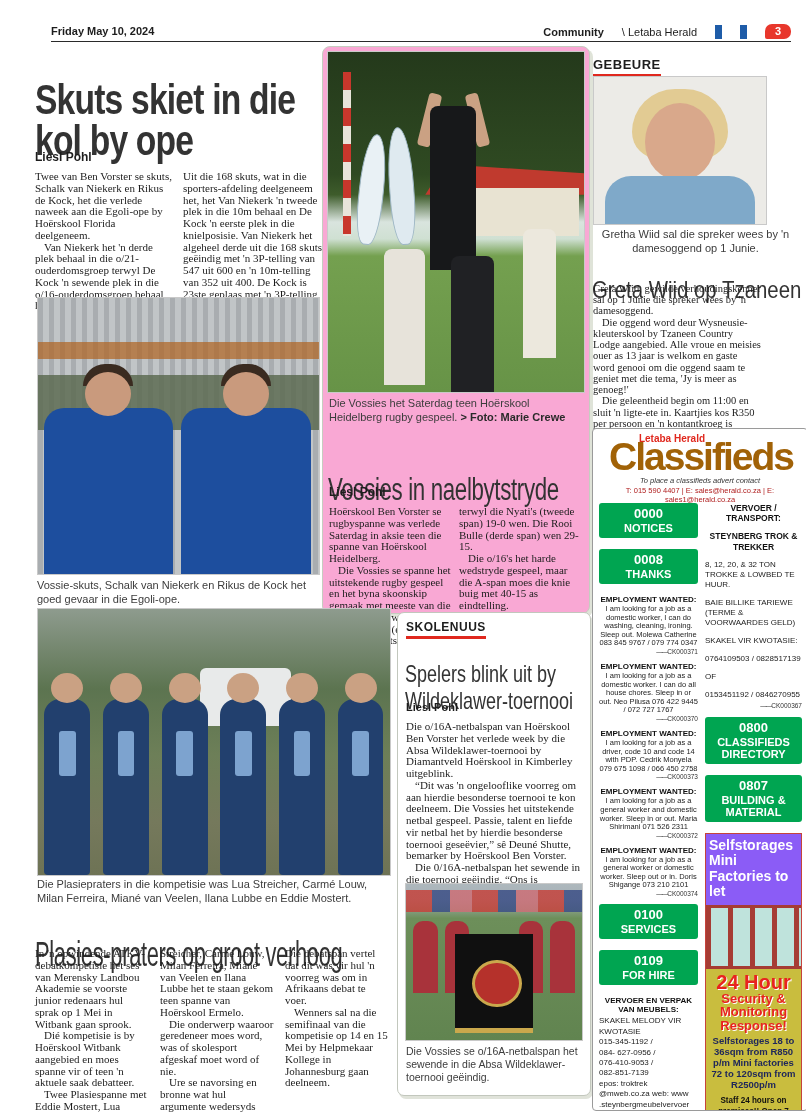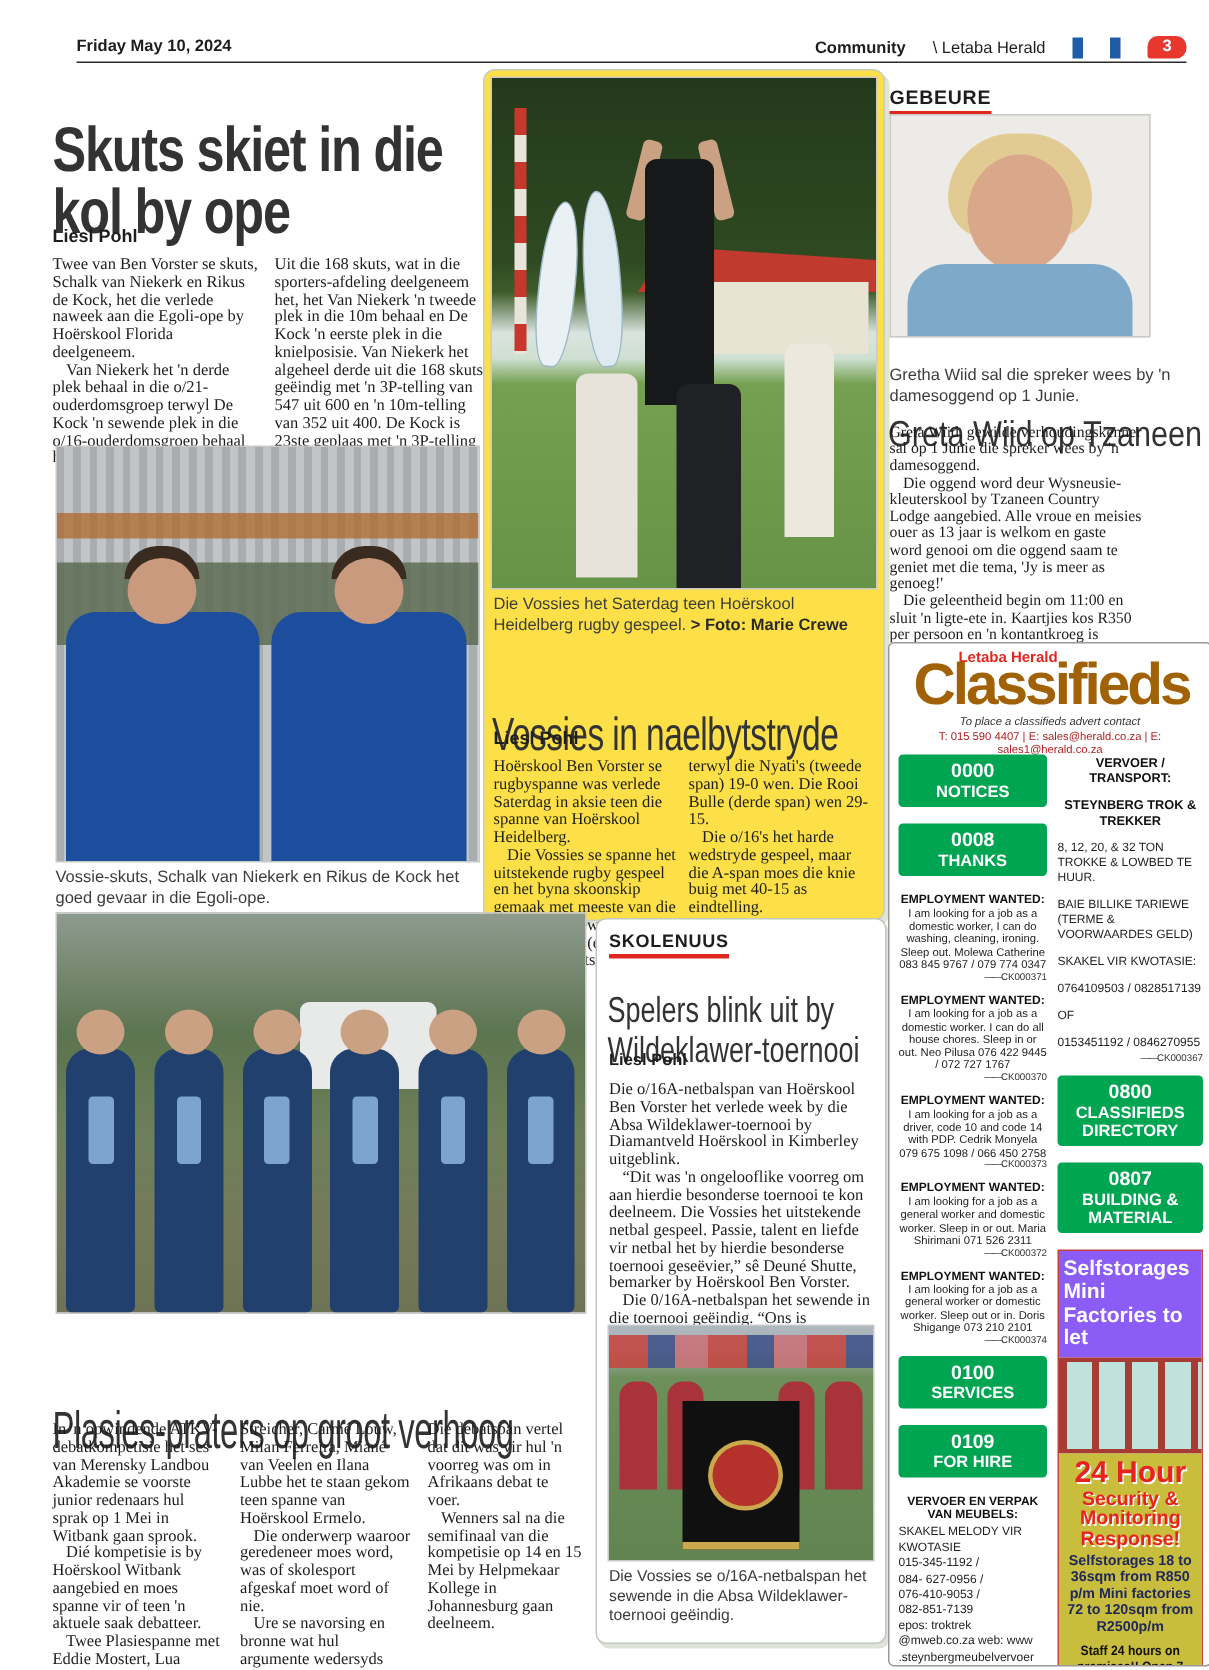--- a/index.html
+++ b/index.html
@@ -34,21 +34,21 @@
   .b-beam{left:0;right:0;top:16%;height:6%;background:#b0682a;opacity:.75;}
   .b-cloth{left:0;right:0;top:28%;height:20%;background:#5d6b52;opacity:.85;}
   .b-fig{bottom:0;width:46%;height:60%;background:#1d4e9e;border-radius:20px 20px 0 0;}
   .b-f1{left:2%;} .b-f2{right:3%;}
   .b-head{position:absolute;top:-36px;left:50%;width:46px;height:44px;margin-left:-23px;
           background:#c99a7d;border-radius:50%;}
   .b-hair{position:absolute;top:-44px;left:50%;width:50px;height:22px;margin-left:-25px;
           background:#3a2b20;border-radius:24px 24px 0 0;}
   .skuts-cap{position:absolute;left:37px;top:579px;width:282px;}
   
-  .vcard{position:absolute;left:322px;top:46px;width:266px;height:566px;background:#fde047;
+  .vcard{position:absolute;left:322px;top:46px;width:266px;height:566px;background:#f9a8d4;
          border:1px solid #c6cdc0;border-radius:8px;box-shadow:3px 3px 0 #dfe3d8;}
   .rugby{position:absolute;left:4px;top:4px;width:256px;height:340px;
          background:linear-gradient(180deg,#24391b 0%,#2f4a22 36%,#3e5c2b 42%,#d9e4de 50%,#cfe0d2 55%,#74a04f 60%,#679347 100%);}
   .r-roof{left:38%;top:33%;width:62%;height:9%;background:#c03a2e;clip-path:polygon(0 100%,12% 0,100% 30%,100% 100%);}
   .r-shed{left:44%;top:40%;width:54%;height:14%;background:#e8e3d2;}
   .r-ban1{left:12%;top:24%;width:9%;height:32%;background:#e9f1f5;border-radius:50% 50% 40% 40%;transform:rotate(6deg);border:1px solid #9db6c4;}
   .r-ban2{left:24%;top:22%;width:9%;height:34%;background:#dfeaf0;border-radius:50% 50% 40% 40%;transform:rotate(-4deg);border:1px solid #9db6c4;}
   .r-post{left:6%;top:6%;width:3%;height:48%;background:repeating-linear-gradient(180deg,#c8372c 0 18px,#e8e4da 18px 36px);}
   .r-p1{left:40%;top:16%;width:18%;height:48%;background:#17181a;border-radius:8px 8px 0 0;}
   .r-arm1{left:37%;top:12%;width:5%;height:16%;background:#caa183;border-radius:4px;transform:rotate(14deg);}
@@ -62,21 +62,21 @@
   .v-by{position:absolute;left:6px;top:438px;}
   .v-c1{position:absolute;left:6px;top:459px;width:122px;}
   .v-c2{position:absolute;left:136px;top:459px;width:124px;}
   
   .geb-label{position:absolute;left:593px;top:57px;font-size:13px;font-weight:bold;letter-spacing:.5px;
              color:#1d1d1d;border-bottom:3px solid #e0281e;padding-bottom:2px;}
   .wiid{position:absolute;left:593px;top:76px;width:172px;height:147px;background:#ecebe7;}
   .w-hair{left:50%;top:8%;width:96px;height:70px;margin-left:-48px;background:#e2cb93;border-radius:48px 48px 30px 30px;}
   .w-face{left:50%;top:18%;width:70px;height:78px;margin-left:-35px;background:#d9a88b;border-radius:50%;}
   .w-body{left:50%;bottom:-4px;width:150px;height:52px;margin-left:-75px;background:#7fa9c9;border-radius:26px 26px 0 0;}
-  .geb-cap{position:absolute;left:593px;top:244px;width:205px;}
+  .geb-cap{position:absolute;left:593px;top:228px;width:205px;text-align:center;}
   .geb-h{position:absolute;left:592px;top:252px;font-size:24px;font-weight:normal;color:#333;
          white-space:nowrap;transform:scaleX(.85);transform-origin:top left;}
   .geb-body{position:absolute;left:593px;top:283px;width:168px;}
   .geb-body p{font-size:10.5px;line-height:1.07;}
   
   .girls{position:absolute;left:37px;top:608px;width:352px;height:266px;
          background:linear-gradient(180deg,#8e9b8e 0%,#5c7450 30%,#6d7f58 55%,#75795c 80%,#6e7355 100%);}
   .g-van{left:46%;top:22%;width:26%;height:22%;background:#e8eaea;border-radius:6px;}
   .g-row{position:absolute;left:0;right:0;bottom:0;height:72%;display:flex;justify-content:space-around;align-items:flex-end;}
   .g-fig{position:relative;width:13%;height:92%;background:#22406e;border-radius:16px 16px 4px 4px;}
@@ -229,20 +229,21 @@
     <div class="ph-abs g-van"></div>
     <div class="g-row">
       <div class="g-fig"></div>
       <div class="g-fig"></div>
       <div class="g-fig"></div>
       <div class="g-fig"></div>
       <div class="g-fig"></div>
       <div class="g-fig"></div>
     </div>
   </div>
+  <div class="caption pl-cap">Die Plasiepraters in die kompetisie was Lua Streicher, Carmé Louw, Milan Ferreira, Miané van Veelen, Ilana Lubbe en Eddie Mostert.</div>
   <h2 class="hl pl-h">Plasies-praters op groot verhoog</h2>
   <div class="bodycol pl-c1">
     <p>In 'n opwindende ATKV-debatkompetisie het ses van Merensky Landbou Akademie se voorste junior redenaars hul sprak op 1 Mei in Witbank gaan sprook.</p>
     <p>Dié kompetisie is by Hoërskool Witbank aangebied en moes spanne vir of teen 'n aktuele saak debatteer.</p>
     <p>Twee Plasiespanne met Eddie Mostert, Lua</p>
   </div>
   <div class="bodycol pl-c2">
     <p>Streicher, Carmé Louw, Milan Ferreira, Miané van Veelen en Ilana Lubbe het te staan gekom teen spanne van Hoërskool Ermelo.</p>
     <p>Die onderwerp waaroor geredeneer moes word, was of skolesport afgeskaf moet word of nie.</p>
     <p>Ure se navorsing en bronne wat hul argumente wedersyds ondersteun, was aan die orde van die dag.</p>

